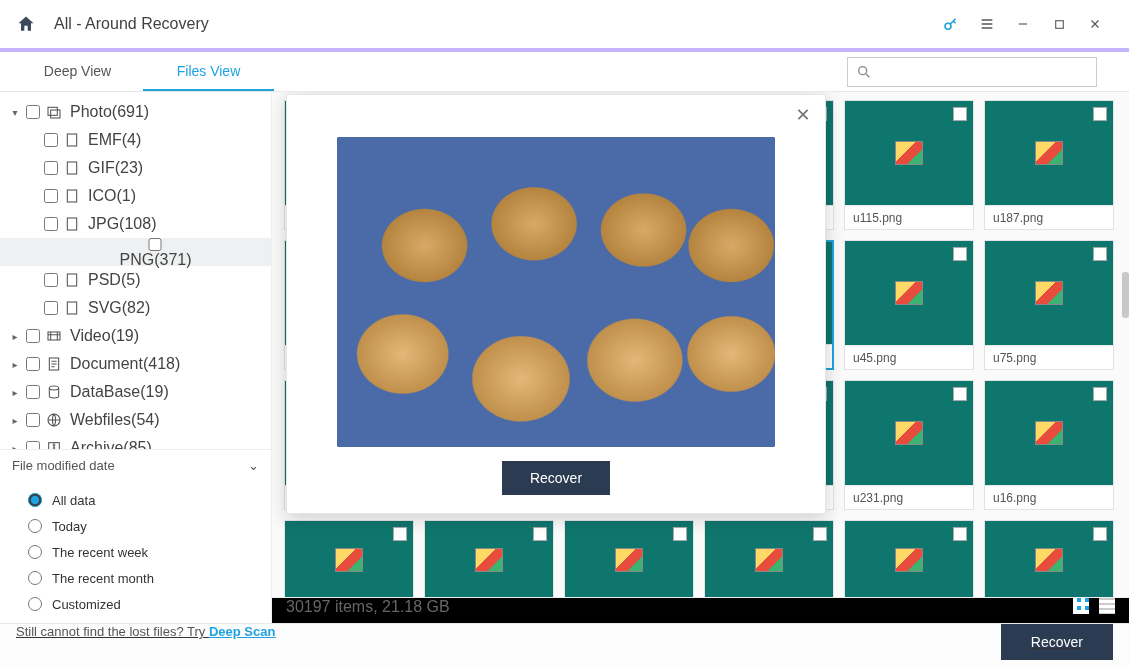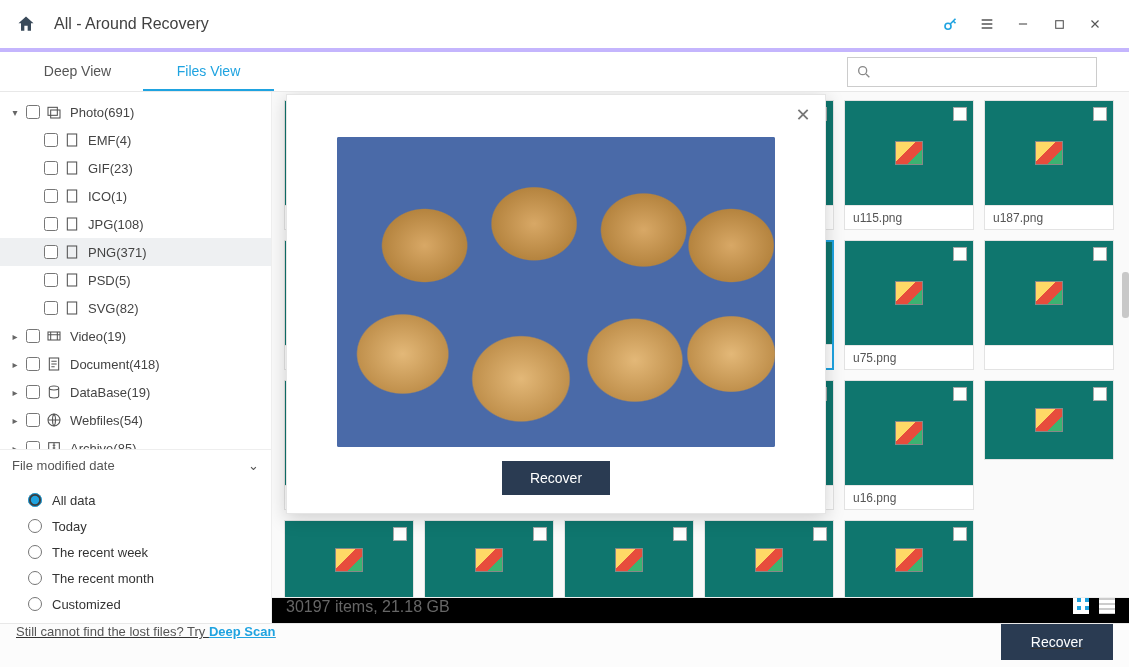--- a/index.html
+++ b/index.html
@@ -15,25 +15,25 @@
 .vtab { flex: 1; height: 38px; display: flex; align-items: center; justify-content: center; font-size: 14px; color: #555; cursor: pointer; border-bottom: 2px solid transparent; }
 .vtab.active { color: #1fa3e0; border-bottom-color: #1fa3e0; }
 .searchwrap { margin-left: auto; width: 250px; height: 30px; border: 1px solid #ccc; display: flex; align-items: center; padding: 0 8px; margin-bottom: 4px; margin-right: 20px; }
 .searchwrap svg { width: 16px; height: 16px; color: #888; margin-right: 6px; }
 .searchwrap input { border: none; outline: none; flex: 1; font-size: 13px; }
 .main { display: flex; height: calc(100% - 52px - 40px - 44px); }
 .sidebar { width: 272px; border-right: 1px solid #eee; display: flex; flex-direction: column; overflow: hidden; }
 .tree { flex: 1; overflow-y: auto; padding-top: 6px; }
 .tnode { display: flex; align-items: center; height: 28px; padding-left: 8px; cursor: pointer; }
 .tnode.child { padding-left: 40px; }
-.tnode.selected { background: #eef0f2; }
+.tnode.selected { background: #eef0f2; flex-direction: column; }
 .tnode .arrow { width: 14px; height: 14px; display: flex; align-items: center; justify-content: center; color: #666; font-size: 10px; }
 .tnode input[type=checkbox] { width: 14px; height: 14px; margin: 0 6px 0 4px; }
 .tnode .ticon { width: 16px; height: 16px; color: #555; margin-right: 8px; }
-.tnode .tlabel { font-size: 13px; color: #444; }
+.tnode .tlabel { font-size: 16px; color: #444; }
 .filterhead { height: 32px; border-top: 1px solid #eee; display: flex; align-items: center; justify-content: space-between; padding: 0 12px; color: #555; cursor: pointer; }
 .filterbody { padding: 6px 12px 6px 28px; }
 .fopt { display: flex; align-items: center; height: 26px; }
 .fopt input[type=radio] { width: 14px; height: 14px; margin-right: 10px; accent-color: #1fa3e0; }
 .content { flex: 1; position: relative; overflow: hidden; background: #fafafa; }
 .grid { position: absolute; inset: 0; overflow-y: auto; padding: 8px 12px; display: flex; flex-wrap: wrap; gap: 10px; align-content: flex-start; }
 .card { width: 130px; height: 130px; background: #0f766e; border: 1px solid #e3e3e3; position: relative; display: flex; flex-direction: column; }
 .card.selected { border: 2px solid #1fa3e0; }
 .card .cb { position: absolute; top: 6px; right: 6px; width: 14px; height: 14px; border: 1px solid #aaa; background: #fff; }
 .card .thumb { flex: 1; display: flex; align-items: center; justify-content: center; }
@@ -325,20 +325,27 @@
           <div class="thumb">
             <div class="placeholder"></div>
           </div>
           <div class="fname"></div>
         </div>
       <div class="card">
           <div class="cb"></div>
           <div class="thumb">
             <div class="placeholder"></div>
           </div>
+          <div class="fname">u45.png</div>
+        </div>
+      <div class="card">
+          <div class="cb"></div>
+          <div class="thumb">
+            <div class="placeholder"></div>
+          </div>
           <div class="fname">u75.png</div>
         </div>
 
       <div class="card">
           <div class="cb"></div>
           <div class="thumb">
             <div class="placeholder"></div>
           </div>
           <div class="fname"></div>
         </div>

